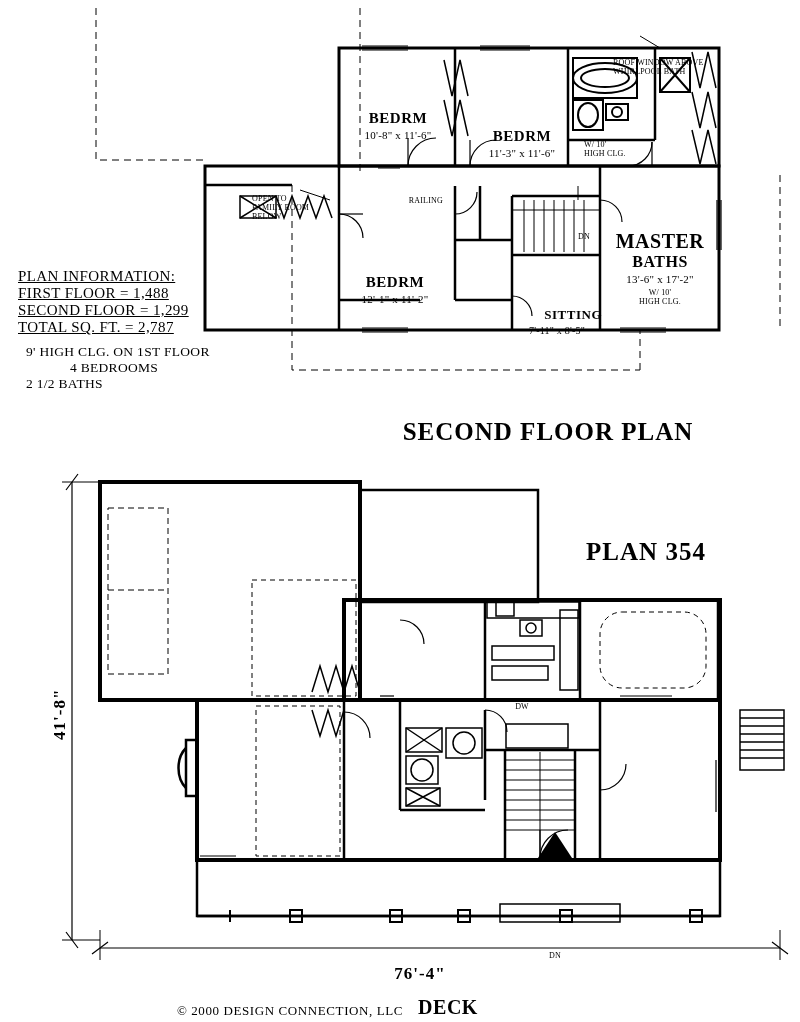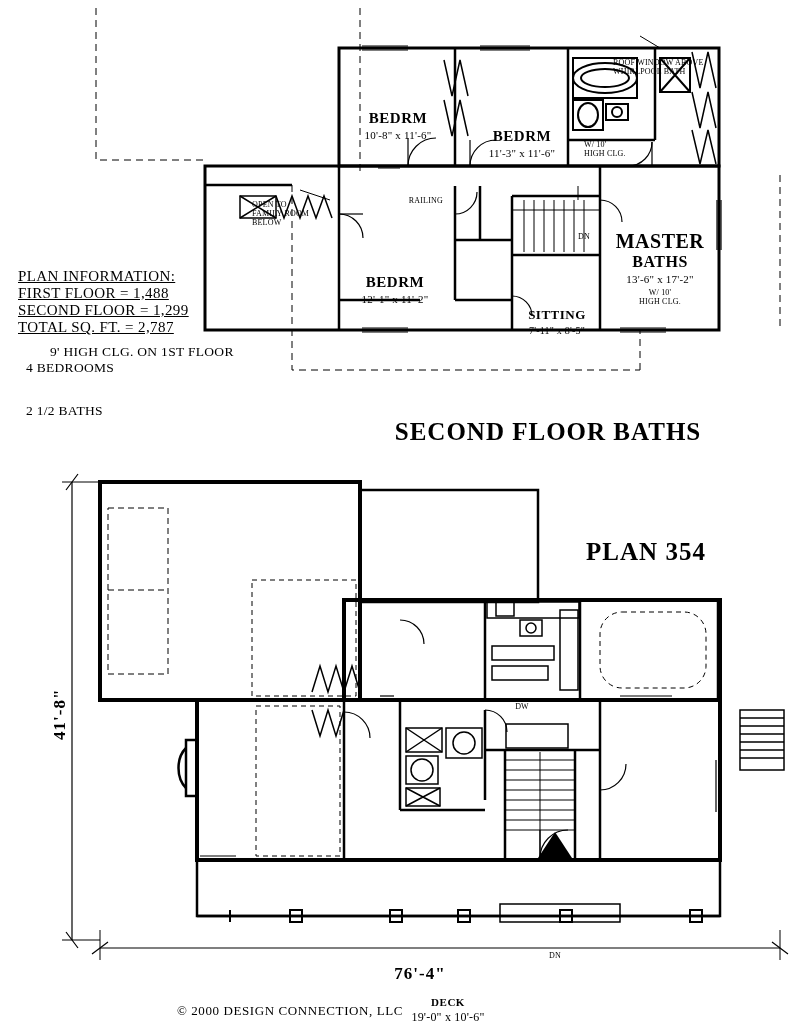--- a/index.html
+++ b/index.html
@@ -199,21 +199,21 @@
         <path d="M300 190 L330 200"></path>
         <path d="M578 200 L578 186"></path>
       </g>
     </svg>
 
     <div class="label tiny" style="left:613px;top:22px;width:170px;text-align:left;">
       <div>ROOF WINDOW ABOVE</div>
       <div>WHIRLPOOL BATH</div>
     </div>
 
-    <div class="label tiny" style="left:252px;top:164px;width:92px;text-align:left;">
+    <div class="label tiny" style="left:252px;top:158px;width:92px;text-align:left;">
       <div>OPEN TO</div>
       <div>FAMILY ROOM</div>
       <div>BELOW</div>
     </div>
 
     <div class="label tiny" style="left:383px;top:160px;width:60px;text-align:right;">RAILING</div>
 
     <div class="label tiny" style="left:572px;top:196px;width:24px;">DN</div>
 
     <div class="label tiny" style="left:584px;top:104px;width:60px;text-align:left;">
@@ -230,44 +230,44 @@
       <div class="rm-name" style="font-size:15px;">BEDRM</div>
       <div class="rm-dim" style="font-size:11px;margin-top:2px;">11'-3" x 11'-6"</div>
     </div>
 
     <div class="label" style="left:340px;top:238px;width:110px;">
       <div class="rm-name" style="font-size:15px;">BEDRM</div>
       <div class="rm-dim" style="font-size:11px;margin-top:2px;">12'-1" x 11'-2"</div>
     </div>
 
     <div class="label" style="left:512px;top:272px;width:90px;">
-      <div class="rm-name" style="font-size:13px;">SITTING</div>
+      <div class="rm-name" style="font-size:13px;text-align:right;">SITTING</div>
       <div class="rm-dim" style="font-size:10px;margin-top:2px;">7'-11" x 8'-5"</div>
     </div>
 
     <div class="label" style="left:604px;top:194px;width:112px;">
       <div class="rm-name" style="font-size:20px;">MASTER</div>
       <div class="rm-name" style="font-size:16px;">BATHS</div>
       <div class="rm-dim" style="font-size:11px;margin-top:2px;">13'-6" x 17'-2"</div>
       <div class="rm-dim tiny" style="margin-top:2px;">W/ 10'</div>
       <div class="rm-dim tiny">HIGH CLG.</div>
     </div>
 
-    <div class="label title-big" style="left:378px;top:382px;width:340px;">SECOND FLOOR BATHS</div>
+    <div class="label title-big" style="left:378px;top:382px;width:340px;">SECOND FLOOR PLAN</div>
   </div>
 
   <div class="abs" style="left:18px;top:268px;width:260px;">
     <div class="info-line">PLAN INFORMATION:</div>
     <div class="info-line">FIRST FLOOR = 1,488</div>
     <div class="info-line">SECOND FLOOR = 1,299</div>
     <div class="info-line">TOTAL SQ. FT. = 2,787</div>
     <div style="height:8px;"></div>
-    <div class="info-line2" style="padding-left:8px;margin-left:24px;">9' HIGH CLG. ON 1ST FLOOR</div>
-    <div class="info-line2" style="padding-left:8px;">4 BEDROOMS</div>
-    <div class="info-line2" style="padding-left:8px;margin-top:27px;">2 1/2 BATHS</div>
+    <div class="info-line2" style="padding-left:8px;">9' HIGH CLG. ON 1ST FLOOR</div>
+    <div class="info-line2" style="padding-left:8px;margin-left:44px;">4 BEDROOMS</div>
+    <div class="info-line2" style="padding-left:8px;">2 1/2 BATHS</div>
   </div>
 
   <div class="abs" style="left:0;top:460px;width:800px;height:562px;">
 
     <svg width="800" height="562" style="position:absolute;left:0;top:0;">
 
       <g stroke="#000" stroke-width="1.2" fill="none">
 
         <path d="M72 22 L72 480"></path>
         <path d="M62 22 L100 22" stroke-width="1"></path>
@@ -411,21 +411,21 @@
 
       <g stroke="#000" stroke-width="1.5" fill="none">
         <path d="M312 232 L320 206 L328 232 L336 206 L344 232 L352 206 L360 232"></path>
         <path d="M312 250 L320 276 L328 250 L336 276 L344 250"></path>
       </g>
 
       <polygon points="538,398 572,398 555,372" fill="#000"></polygon>
     </svg>
 
     <div class="label" style="left:388px;top:500px;width:120px;">
-      <div class="rm-name" style="font-size:11px;">DECK</div>
+      <div class="rm-name" style="font-size:20px;">DECK</div>
       <div class="rm-dim" style="font-size:12px;margin-top:2px;">19'-0" x 10'-6"</div>
     </div>
 
     <div class="label tiny" style="left:497px;top:206px;width:50px;">DW</div>
     <div class="label tiny" style="left:494px;top:208px;width:0;"></div>
 
     <div class="label tiny" style="left:540px;top:450px;width:24px;"></div>
     <div class="label tiny" style="left:540px;top:448px;width:24px;"></div>
     <div class="label tiny" style="left:538px;top:448px;width:0;"></div>
     <div class="label tiny" style="left:540px;top:455px;width:30px;">DN</div>

